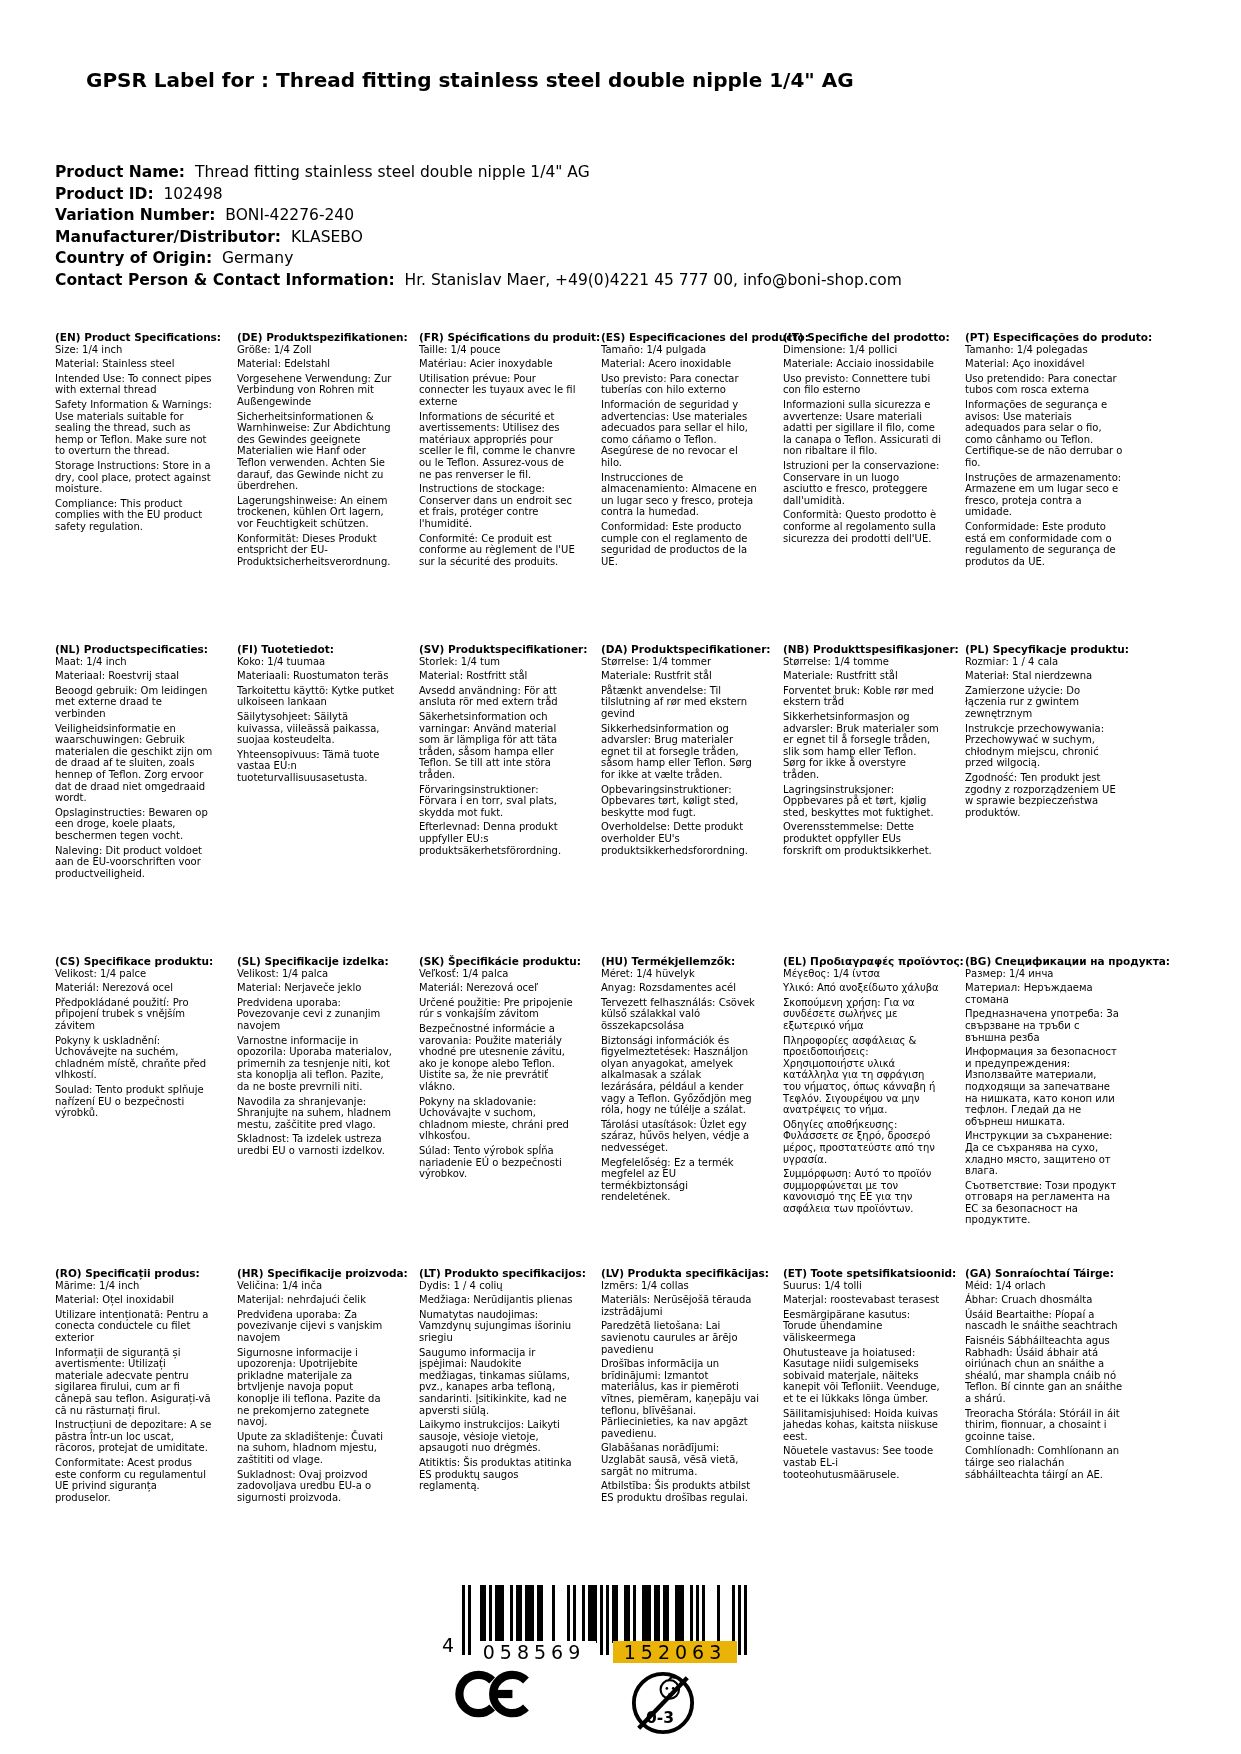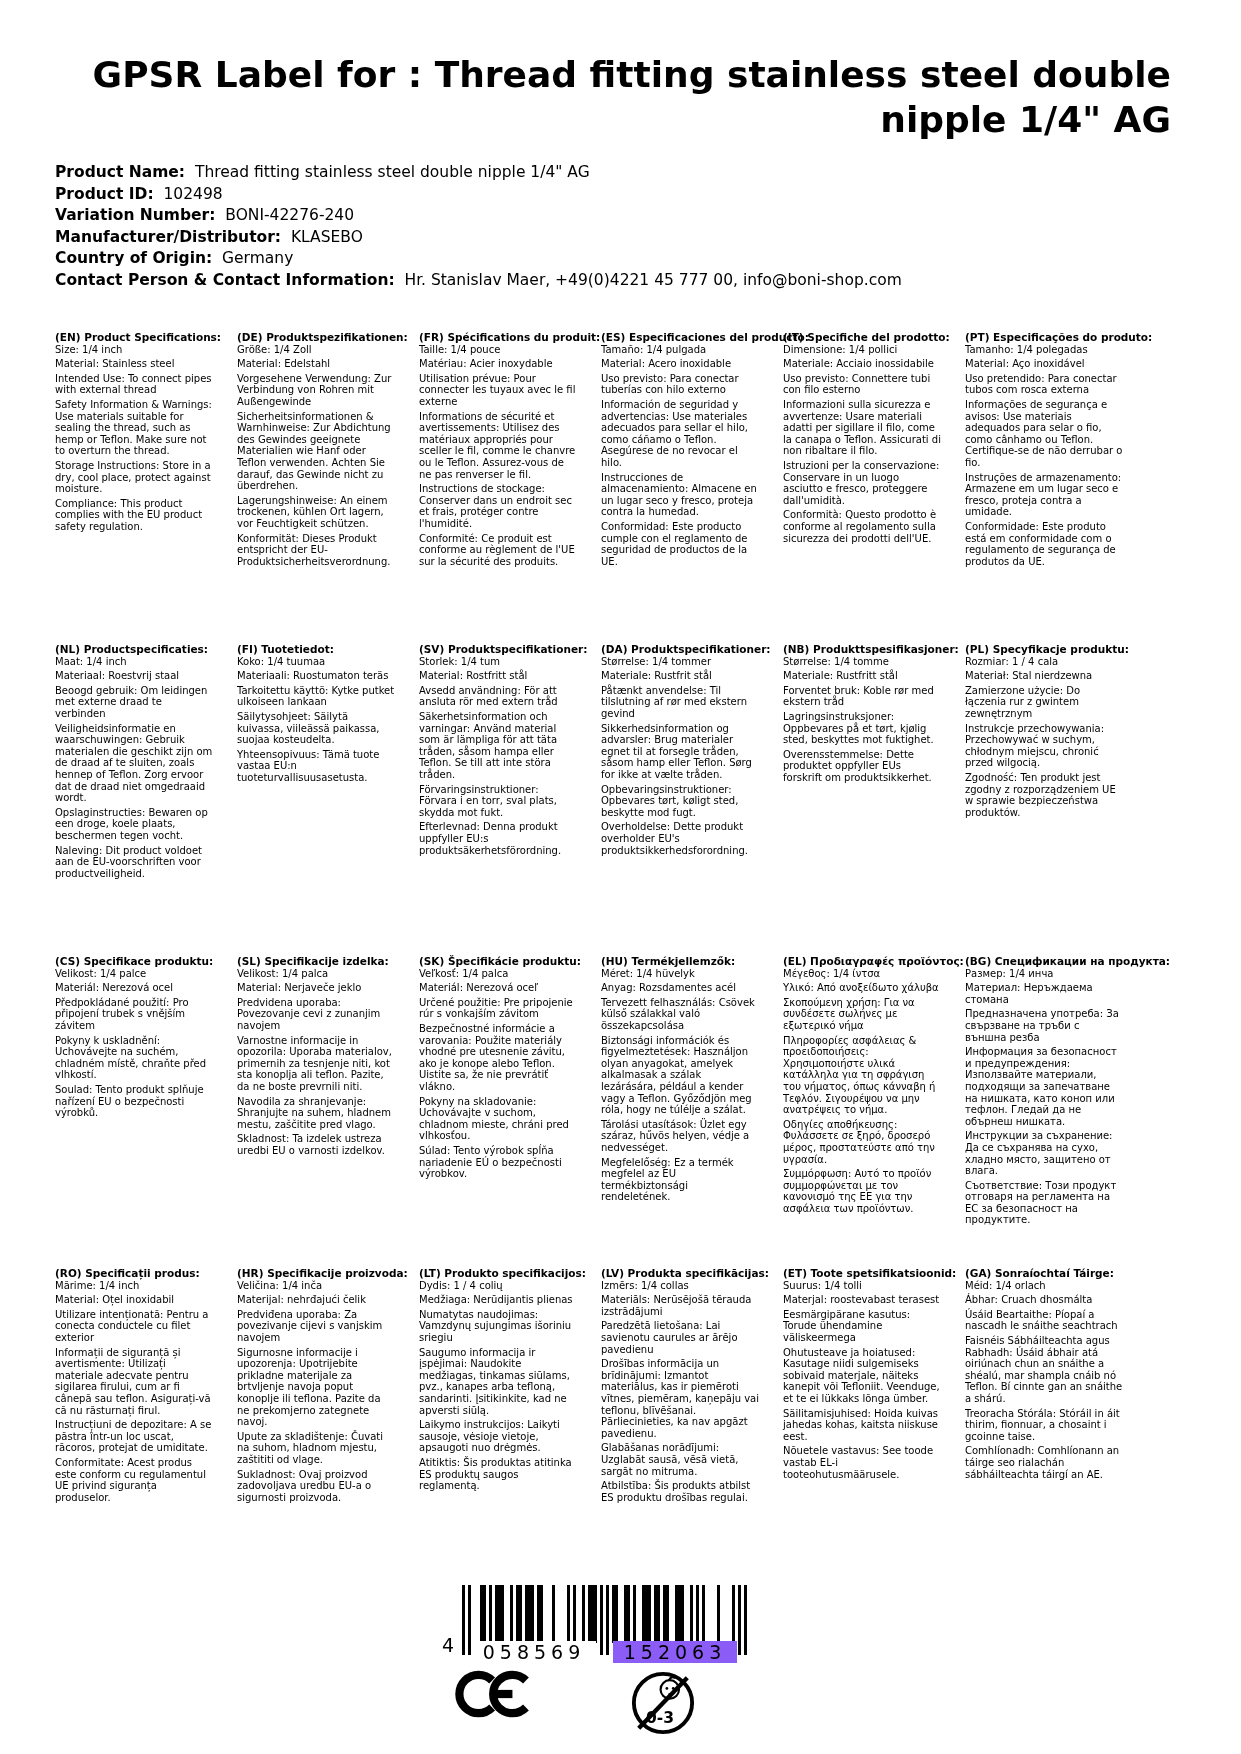--- a/index.html
+++ b/index.html
@@ -1,35 +1,35 @@
 <!DOCTYPE html>
 <html><head>
 <meta charset="utf-8">
 <style>
   html,body{margin:0;padding:0;background:#fff;}
   body{width:1241px;height:1754px;font-family:"DejaVu Sans","Liberation Sans",sans-serif;color:#000;overflow:hidden;}
   .page{position:relative;width:1241px;height:1754px;background:#fff;}
-  .title{position:absolute;top:52px;left:70px;right:70px;margin:0;text-align:right;
-         font-size:36px;line-height:1.25;font-weight:bold;}
+  .title{position:absolute;top:52px;left:70px;right:70px;margin:16px;text-align:left;
+         font-size:20px;line-height:1.25;font-weight:bold;}
   .product-info{position:absolute;top:162px;left:55px;right:40px;font-size:15.5px;line-height:21.5px;}
   .info-label{font-weight:bold;}
   .spec-grid{position:absolute;top:332px;left:55px;display:grid;
              grid-template-columns:repeat(6,158px);column-gap:24px;grid-auto-rows:312px;}
   .spec-block{font-size:10px;line-height:11.6px;overflow:visible;}
   .spec-heading{font-weight:bold;font-size:10.5px;white-space:nowrap;}
   .spec-par{margin:0 0 3px 0;}
   .bottom{position:absolute;top:1585px;left:462px;width:285px;}
   .barcode{position:relative;width:285px;height:74px;}
   .bc-bars{position:absolute;left:0;top:0;width:285px;height:70px;}
   .bc-bars .bar{position:absolute;top:0;background:#000;}
   .bc-first{position:absolute;left:-20px;top:49px;font-size:19px;}
   .bc-left{position:absolute;left:10px;top:56px;width:124px;text-align:center;
            font-size:19px;letter-spacing:5px;background:#fff;}
   .bc-right{position:absolute;left:151px;top:56px;width:124px;text-align:center;
-            font-size:19px;letter-spacing:5px;background:#8b5cf6;}
+            font-size:19px;letter-spacing:5px;background:#eab308;}
   .symbols{display:flex;justify-content:space-between;align-items:flex-start;
            width:242px;margin:8px 0 0 -8px;}
   .age-label{font-weight:bold;font-size:16px;font-family:"DejaVu Sans","Liberation Sans",sans-serif;}
 </style>
 </head>
 <body>
 
 <div class="page">
 
   <h1 class="title">GPSR Label for : Thread fitting stainless steel double nipple 1/4" AG</h1>
@@ -131,20 +131,21 @@
         <p class="spec-par">Påtænkt anvendelse: Til tilslutning af rør med ekstern gevind</p>
         <p class="spec-par">Sikkerhedsinformation og advarsler: Brug materialer egnet til at forsegle tråden, såsom hamp eller Teflon. Sørg for ikke at vælte tråden.</p>
         <p class="spec-par">Opbevaringsinstruktioner: Opbevares tørt, køligt sted, beskytte mod fugt.</p>
         <p class="spec-par">Overholdelse: Dette produkt overholder EU's produktsikkerhedsforordning.</p>
       </div>
       <div class="spec-block">
         <div class="spec-heading">(NB) Produkttspesifikasjoner:</div>
         <p class="spec-par">Størrelse: 1/4 tomme</p>
         <p class="spec-par">Materiale: Rustfritt stål</p>
         <p class="spec-par">Forventet bruk: Koble rør med ekstern tråd</p>
+        <p class="spec-par">Sikkerhetsinformasjon og advarsler: Bruk materialer som er egnet til å forsegle tråden, slik som hamp eller Teflon. Sørg for ikke å overstyre tråden.</p>
         <p class="spec-par">Lagringsinstruksjoner: Oppbevares på et tørt, kjølig sted, beskyttes mot fuktighet.</p>
         <p class="spec-par">Overensstemmelse: Dette produktet oppfyller EUs forskrift om produktsikkerhet.</p>
       </div>
       <div class="spec-block">
         <div class="spec-heading">(PL) Specyfikacje produktu:</div>
         <p class="spec-par">Rozmiar: 1 / 4 cala</p>
         <p class="spec-par">Materiał: Stal nierdzewna</p>
         <p class="spec-par">Zamierzone użycie: Do łączenia rur z gwintem zewnętrznym</p>
         <p class="spec-par">Instrukcje przechowywania: Przechowywać w suchym, chłodnym miejscu, chronić przed wilgocią.</p>
         <p class="spec-par">Zgodność: Ten produkt jest zgodny z rozporządzeniem UE w sprawie bezpieczeństwa produktów.</p>

